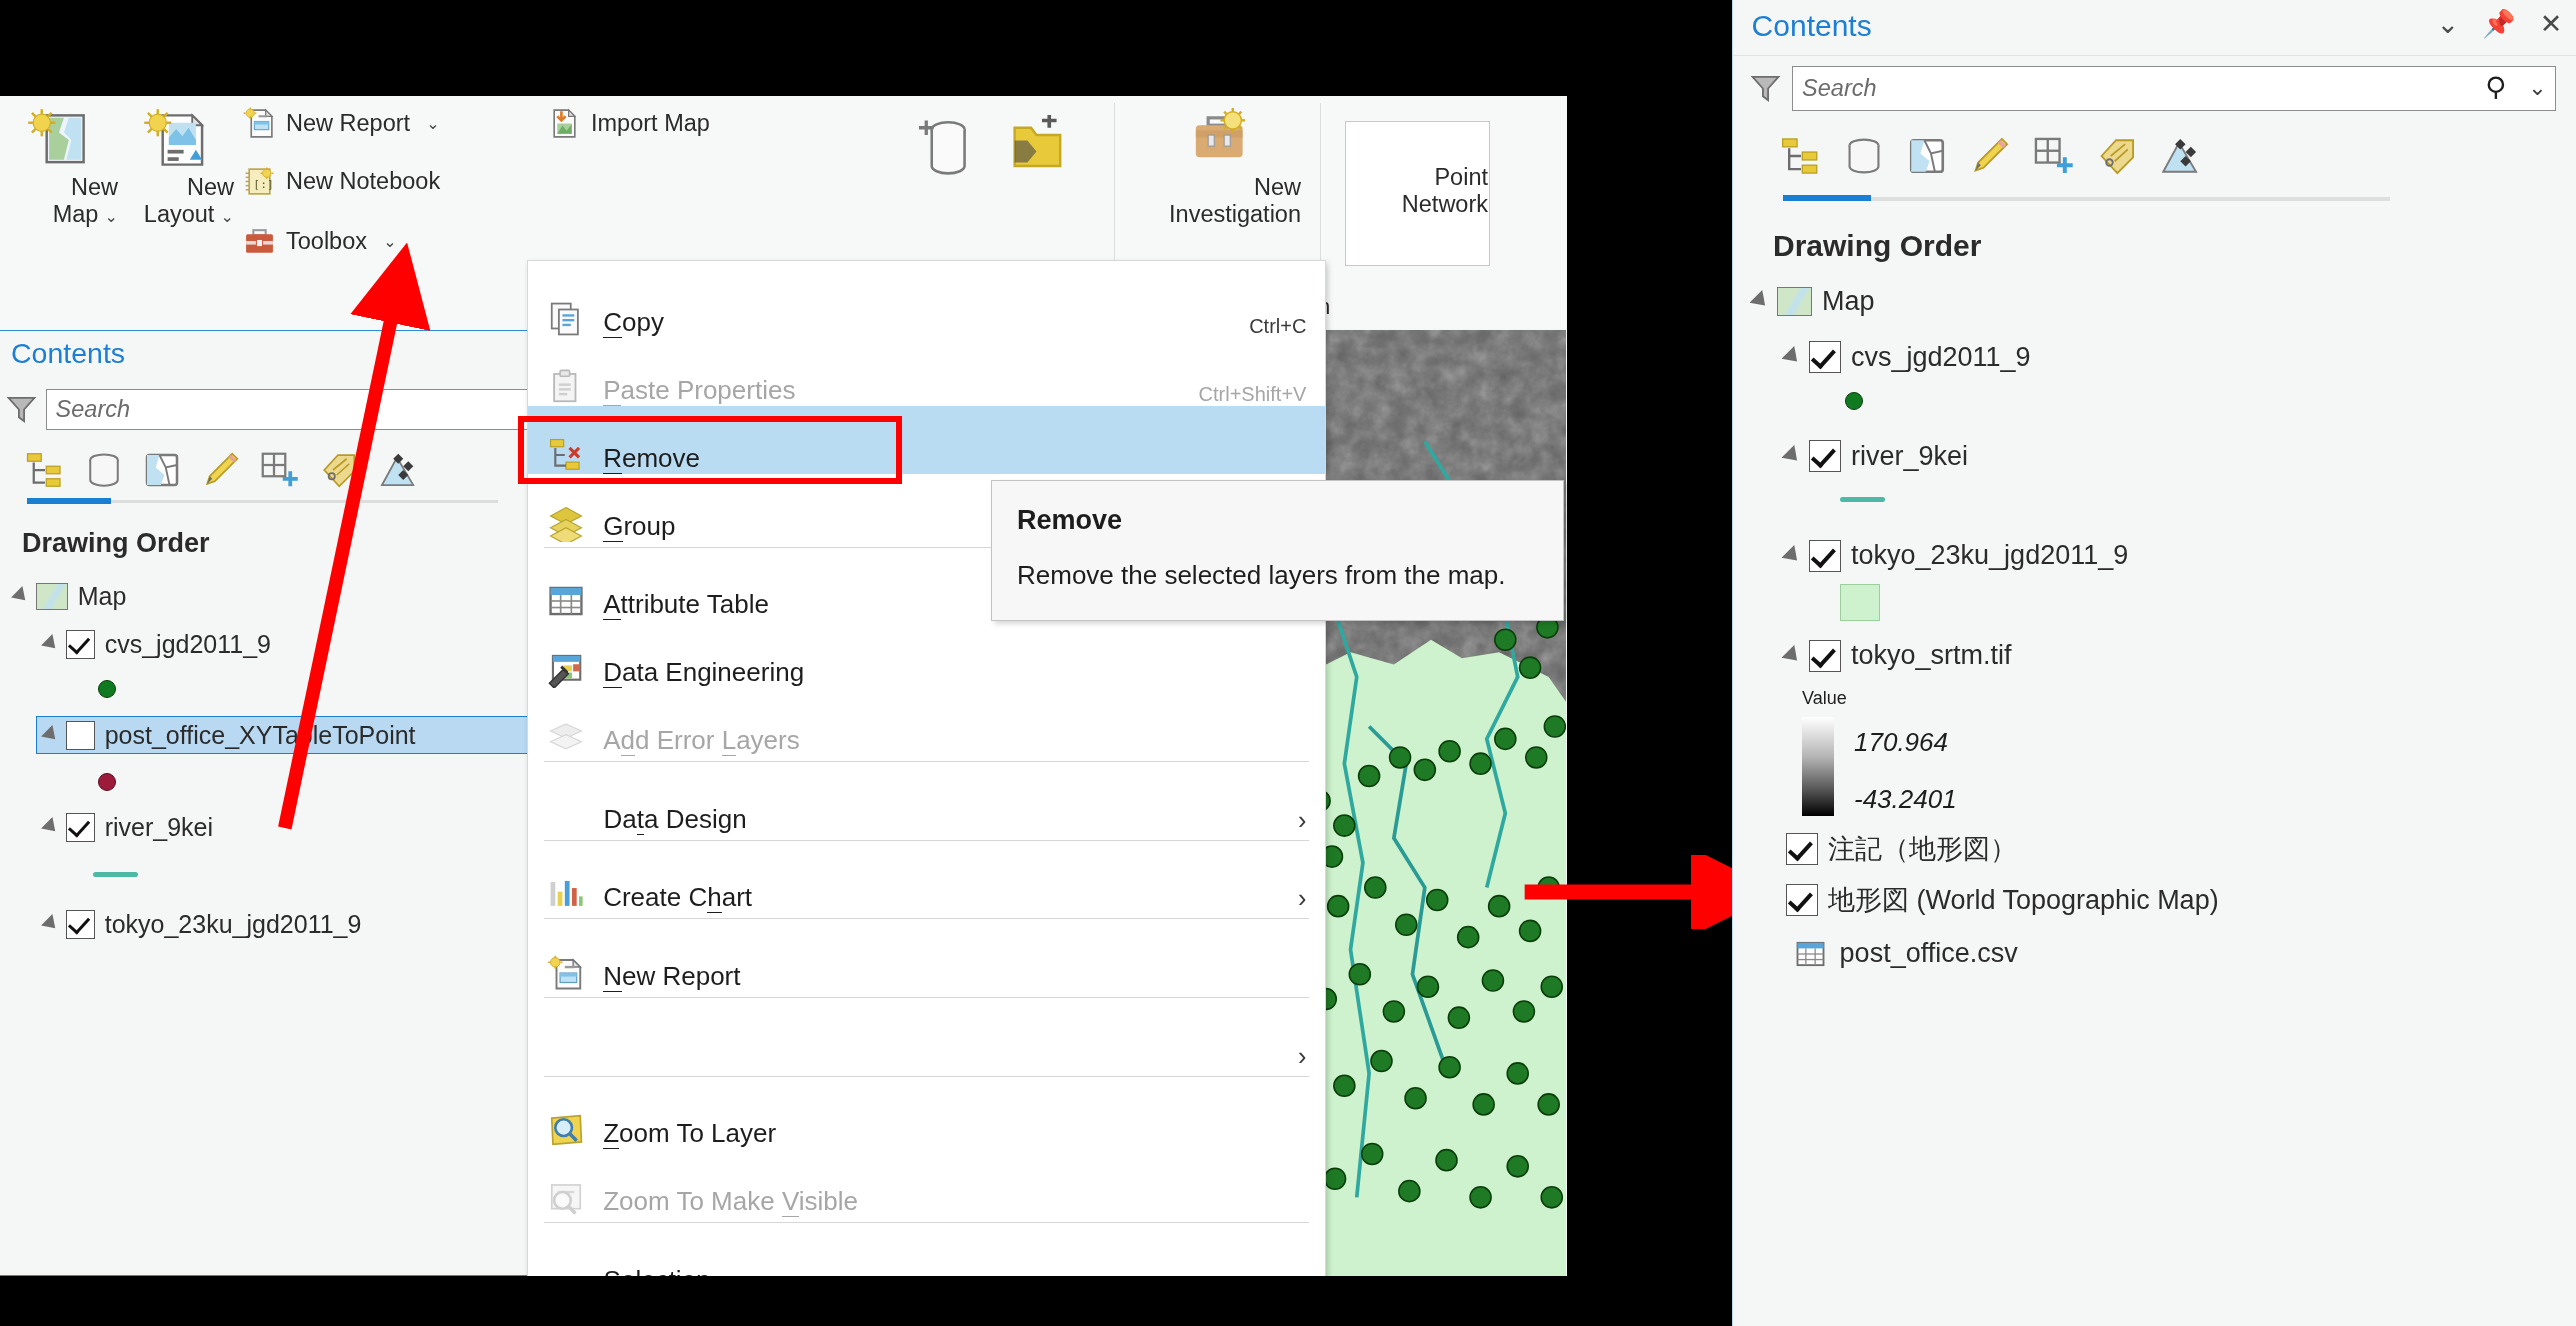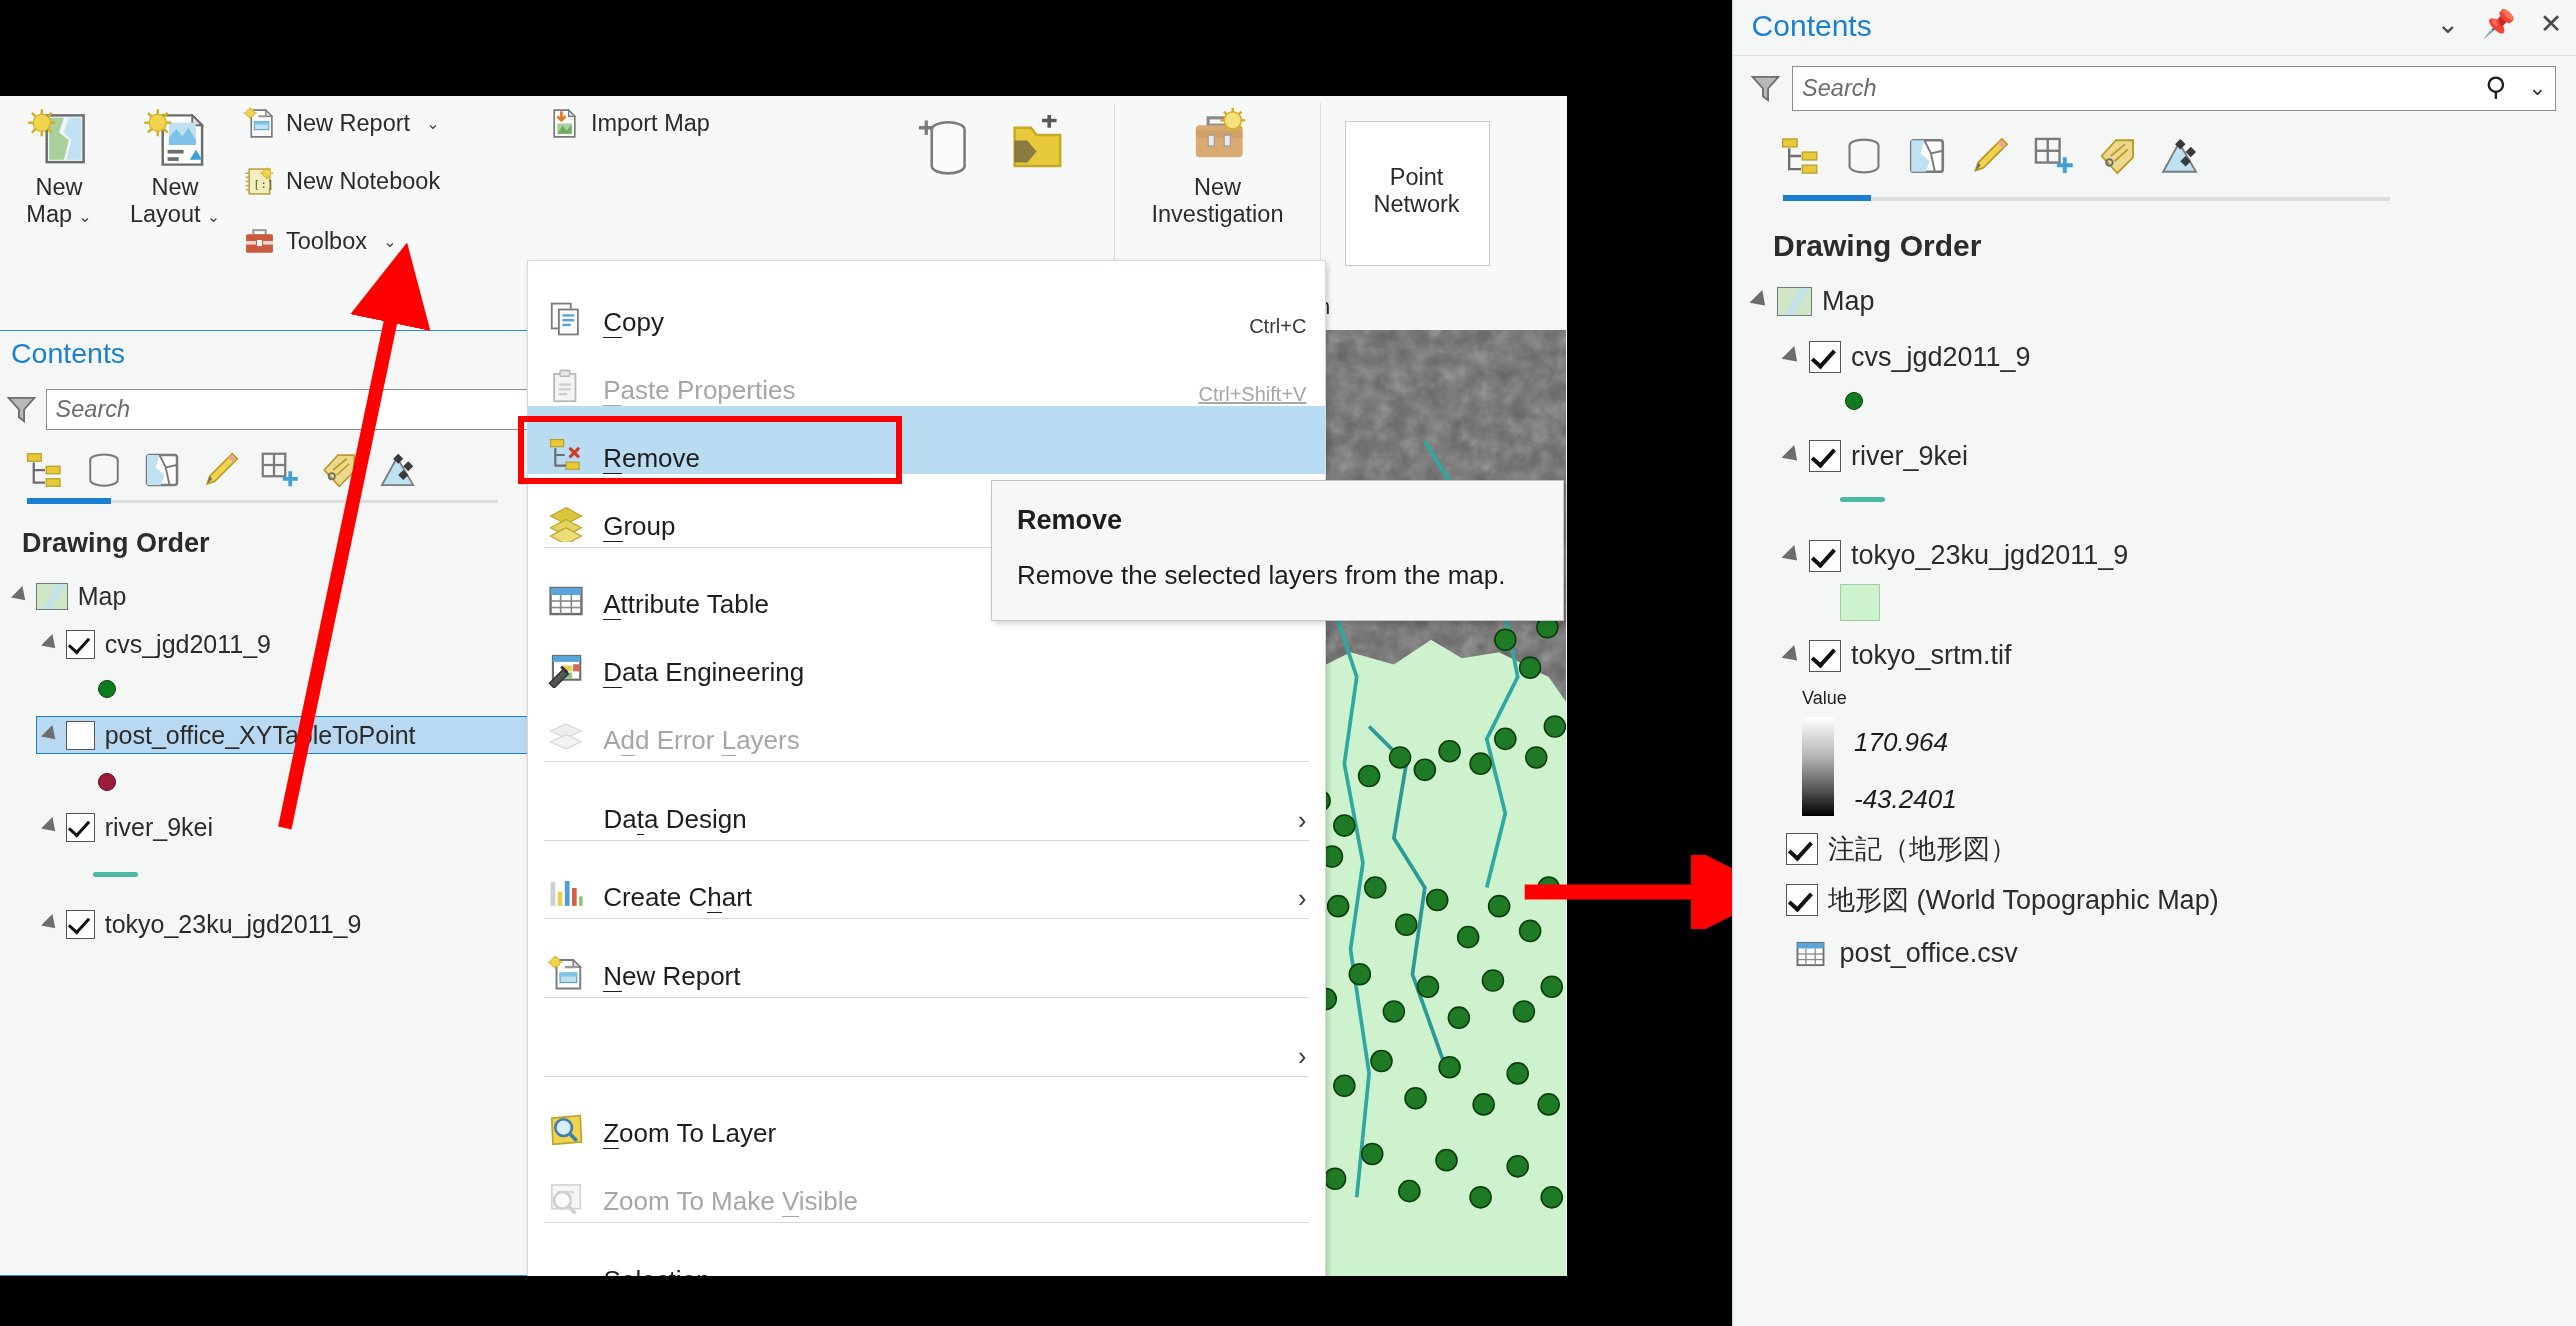--- a/index.html
+++ b/index.html
@@ -4,21 +4,21 @@
 <style>
   html,body{margin:0;padding:0;background:#000;}
   body{width:2576px;height:1326px;position:relative;overflow:hidden;
        font-family:"Liberation Sans","DejaVu Sans",sans-serif;color:#2b2b2b;}
 
   
   #left-pane{position:absolute;left:0;top:96px;width:1567px;height:1180px;background:#f6f7f7;overflow:hidden;}
 
   
   #ribbon{position:absolute;left:0;top:0;width:1567px;height:232px;background:#f7f8f8;}
-  .rb-big{position:absolute;text-align:center;width:118px;}
+  .rb-big{position:absolute;text-align:right;width:118px;}
   .rb-big .rb-ico{height:68px;display:flex;align-items:center;justify-content:center;}
   .rb-big .rb-lbl{font-size:23.5px;line-height:27px;color:#2b2b2b;}
   .rb-small{position:absolute;display:flex;align-items:center;gap:10px;font-size:23.5px;color:#2b2b2b;white-space:nowrap;}
   .rb-small .ico{width:33px;height:33px;flex:none;display:block;}
   .caret{font-size:16px;color:#4a4a4a;margin-left:6.2px;}
   .rb-sep{position:absolute;width:1.2px;background:#dcdcdc;}
   .rb-box{position:absolute;border:1.2px solid #c9c9c9;background:#fff;}
 
   
   #left-contents{position:absolute;left:0;top:234px;width:534px;height:946px;background:#f5f6f6;
@@ -50,21 +50,21 @@
 
   
   #ctx{position:absolute;left:527px;top:164px;width:799px;background:#ffffff;border:0.6px solid #d8d8d8;
        box-shadow:1.9px 2.5px 6.2px rgba(0,0,0,.22);box-sizing:border-box;padding:8.7px 0 0 0;}
   .mi{height:68px;display:flex;align-items:flex-end;padding:0 18.6px;box-sizing:border-box;font-size:26px;color:#1d1d1d;}
   .mi .mico{width:38px;height:38px;flex:none;margin-right:18.6px;display:block;}
   .mi .mlabel{flex:1;white-space:nowrap;}
   .mi .macc{border-bottom:1.9px solid #1d1d1d;}
   .mi .mkey{font-size:20px;color:#3a3a3a;margin-left:25px;}
   .mi.disabled{color:#a6a6a6;}
-  .mi.disabled .mkey{color:#a6a6a6;text-decoration:underline;}
+  .mi.disabled .mkey{color:#a6a6a6;}
   .mi.disabled .macc{border-bottom-color:#a6a6a6;}
   .mi.hl{background:#b9dcf3;}
   .mi .arrow{font-size:25px;color:#3a3a3a;margin-left:auto;padding-left:18.6px;}
   .msep{height:0.6px;background:#d6d6d6;margin:5px 16px;}
   .mi.indent .mlabel{margin-left:57px;}
 
   
   #remove-hilite{position:absolute;left:518px;top:320px;width:384px;height:68px;border:6.2px solid #ff0000;box-sizing:border-box;}
 
   

